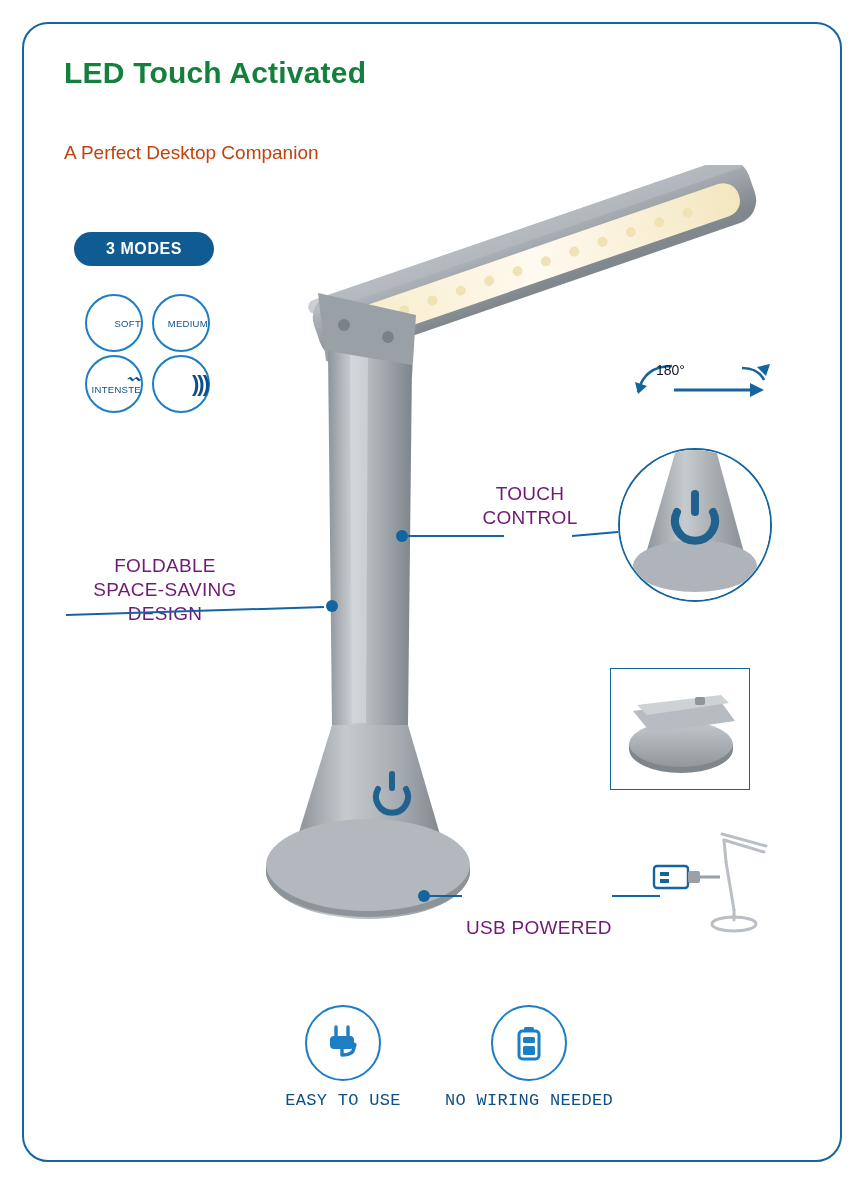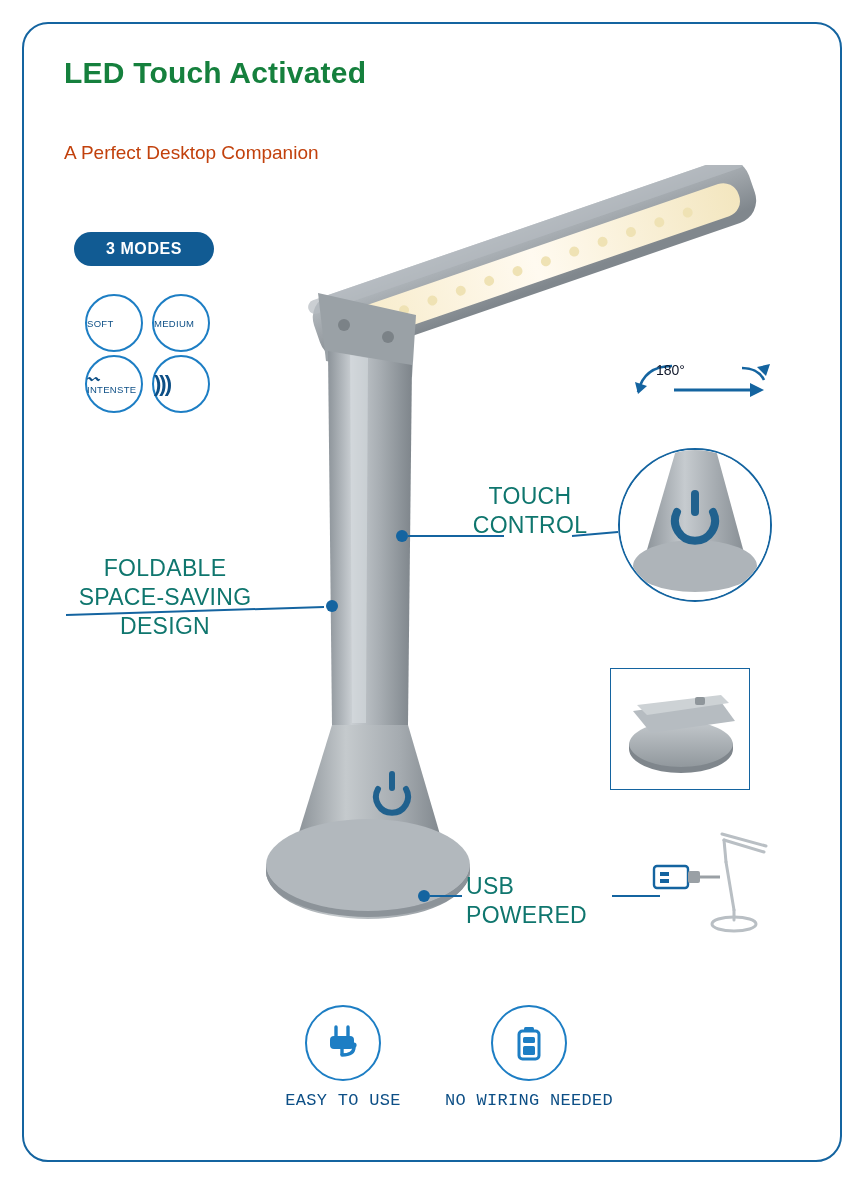--- a/index.html
+++ b/index.html
@@ -27,41 +27,41 @@
   
   .modes-badge{
     position:absolute;left:74px;top:232px;width:140px;height:34px;
     background:#115b93;border-radius:19px;color:#fff;
     font-size:16px;font-weight:bold;letter-spacing:.6px;
     display:flex;align-items:center;justify-content:center;
   }
   .mode-circle{
     position:absolute;width:54px;height:54px;border-radius:50%;
     border:2px solid #1d7ec4;background:#fff;
-    display:flex;flex-direction:column;align-items:flex-start;justify-content:center;
+    display:flex;flex-direction:column;align-items:flex-end;justify-content:center;
     font-size:9.5px;color:#0d4f86;letter-spacing:.3px;text-align:center;
   }
   #mode-soft{left:85px;top:294px;}
   #mode-medium{left:152px;top:294px;}
   #mode-intense{left:85px;top:355px;}
   #mode-waves{left:152px;top:355px;}
   .mode-circle .wave-glyph{font-size:13px;line-height:10px;color:#0d4f86;}
   .waves-icon{font-size:22px;color:#0d4f86;letter-spacing:-2px;font-weight:bold;}
 
   
   .lamp-wrap{position:absolute;left:240px;top:165px;width:560px;height:790px;}
 
   
   .callout{
-    position:absolute;font-size:23px;color:#0f766e;line-height:1.25;
+    position:absolute;font-size:19px;color:#701a75;line-height:1.25;
     letter-spacing:.3px;
   }
   #callout-foldable{left:55px;top:554px;width:220px;text-align:center;}
   #callout-touch{left:470px;top:482px;width:120px;text-align:center;}
-  #callout-usb{left:466px;top:872px;width:160px;text-align:left;}
+  #callout-usb{left:466px;top:916px;width:160px;text-align:left;}
   .deg-label{
     position:absolute;left:656px;top:362px;font-size:14px;color:#0f172a;
   }
 
   
   .touch-circle{
     position:absolute;left:618px;top:448px;width:150px;height:150px;
     border-radius:50%;border:2px solid #1464a0;overflow:hidden;background:#fff;
   }
 

